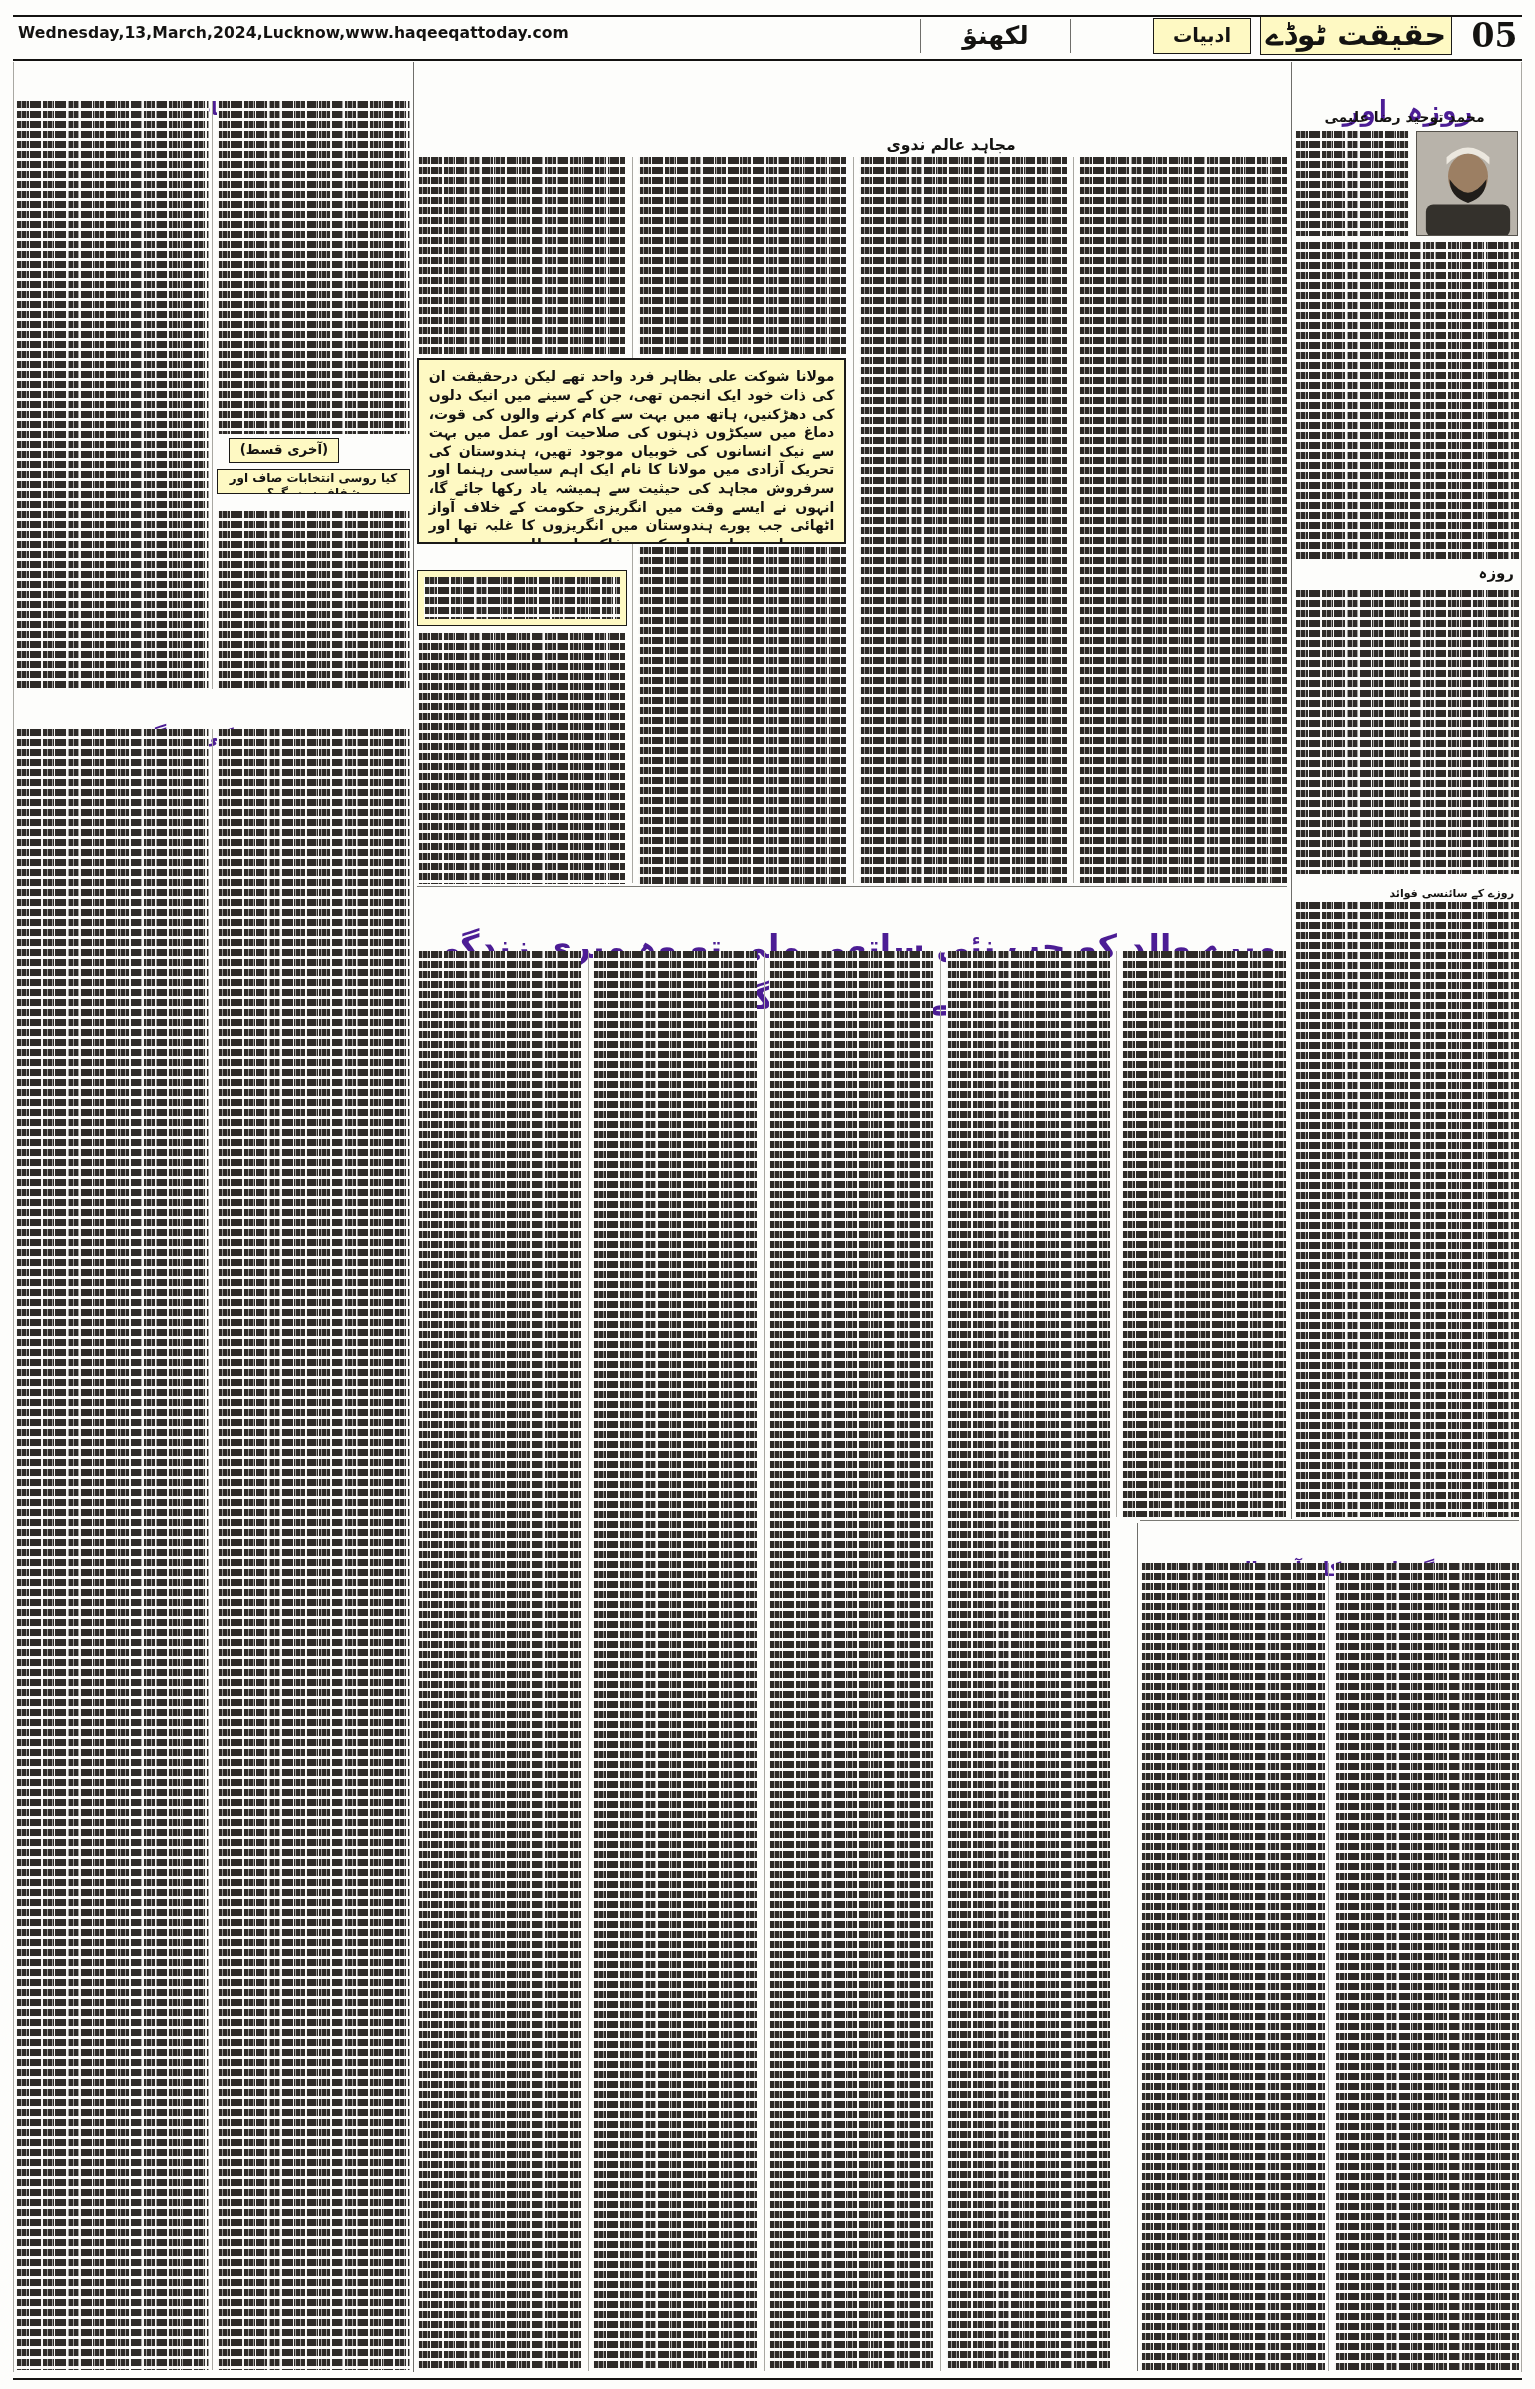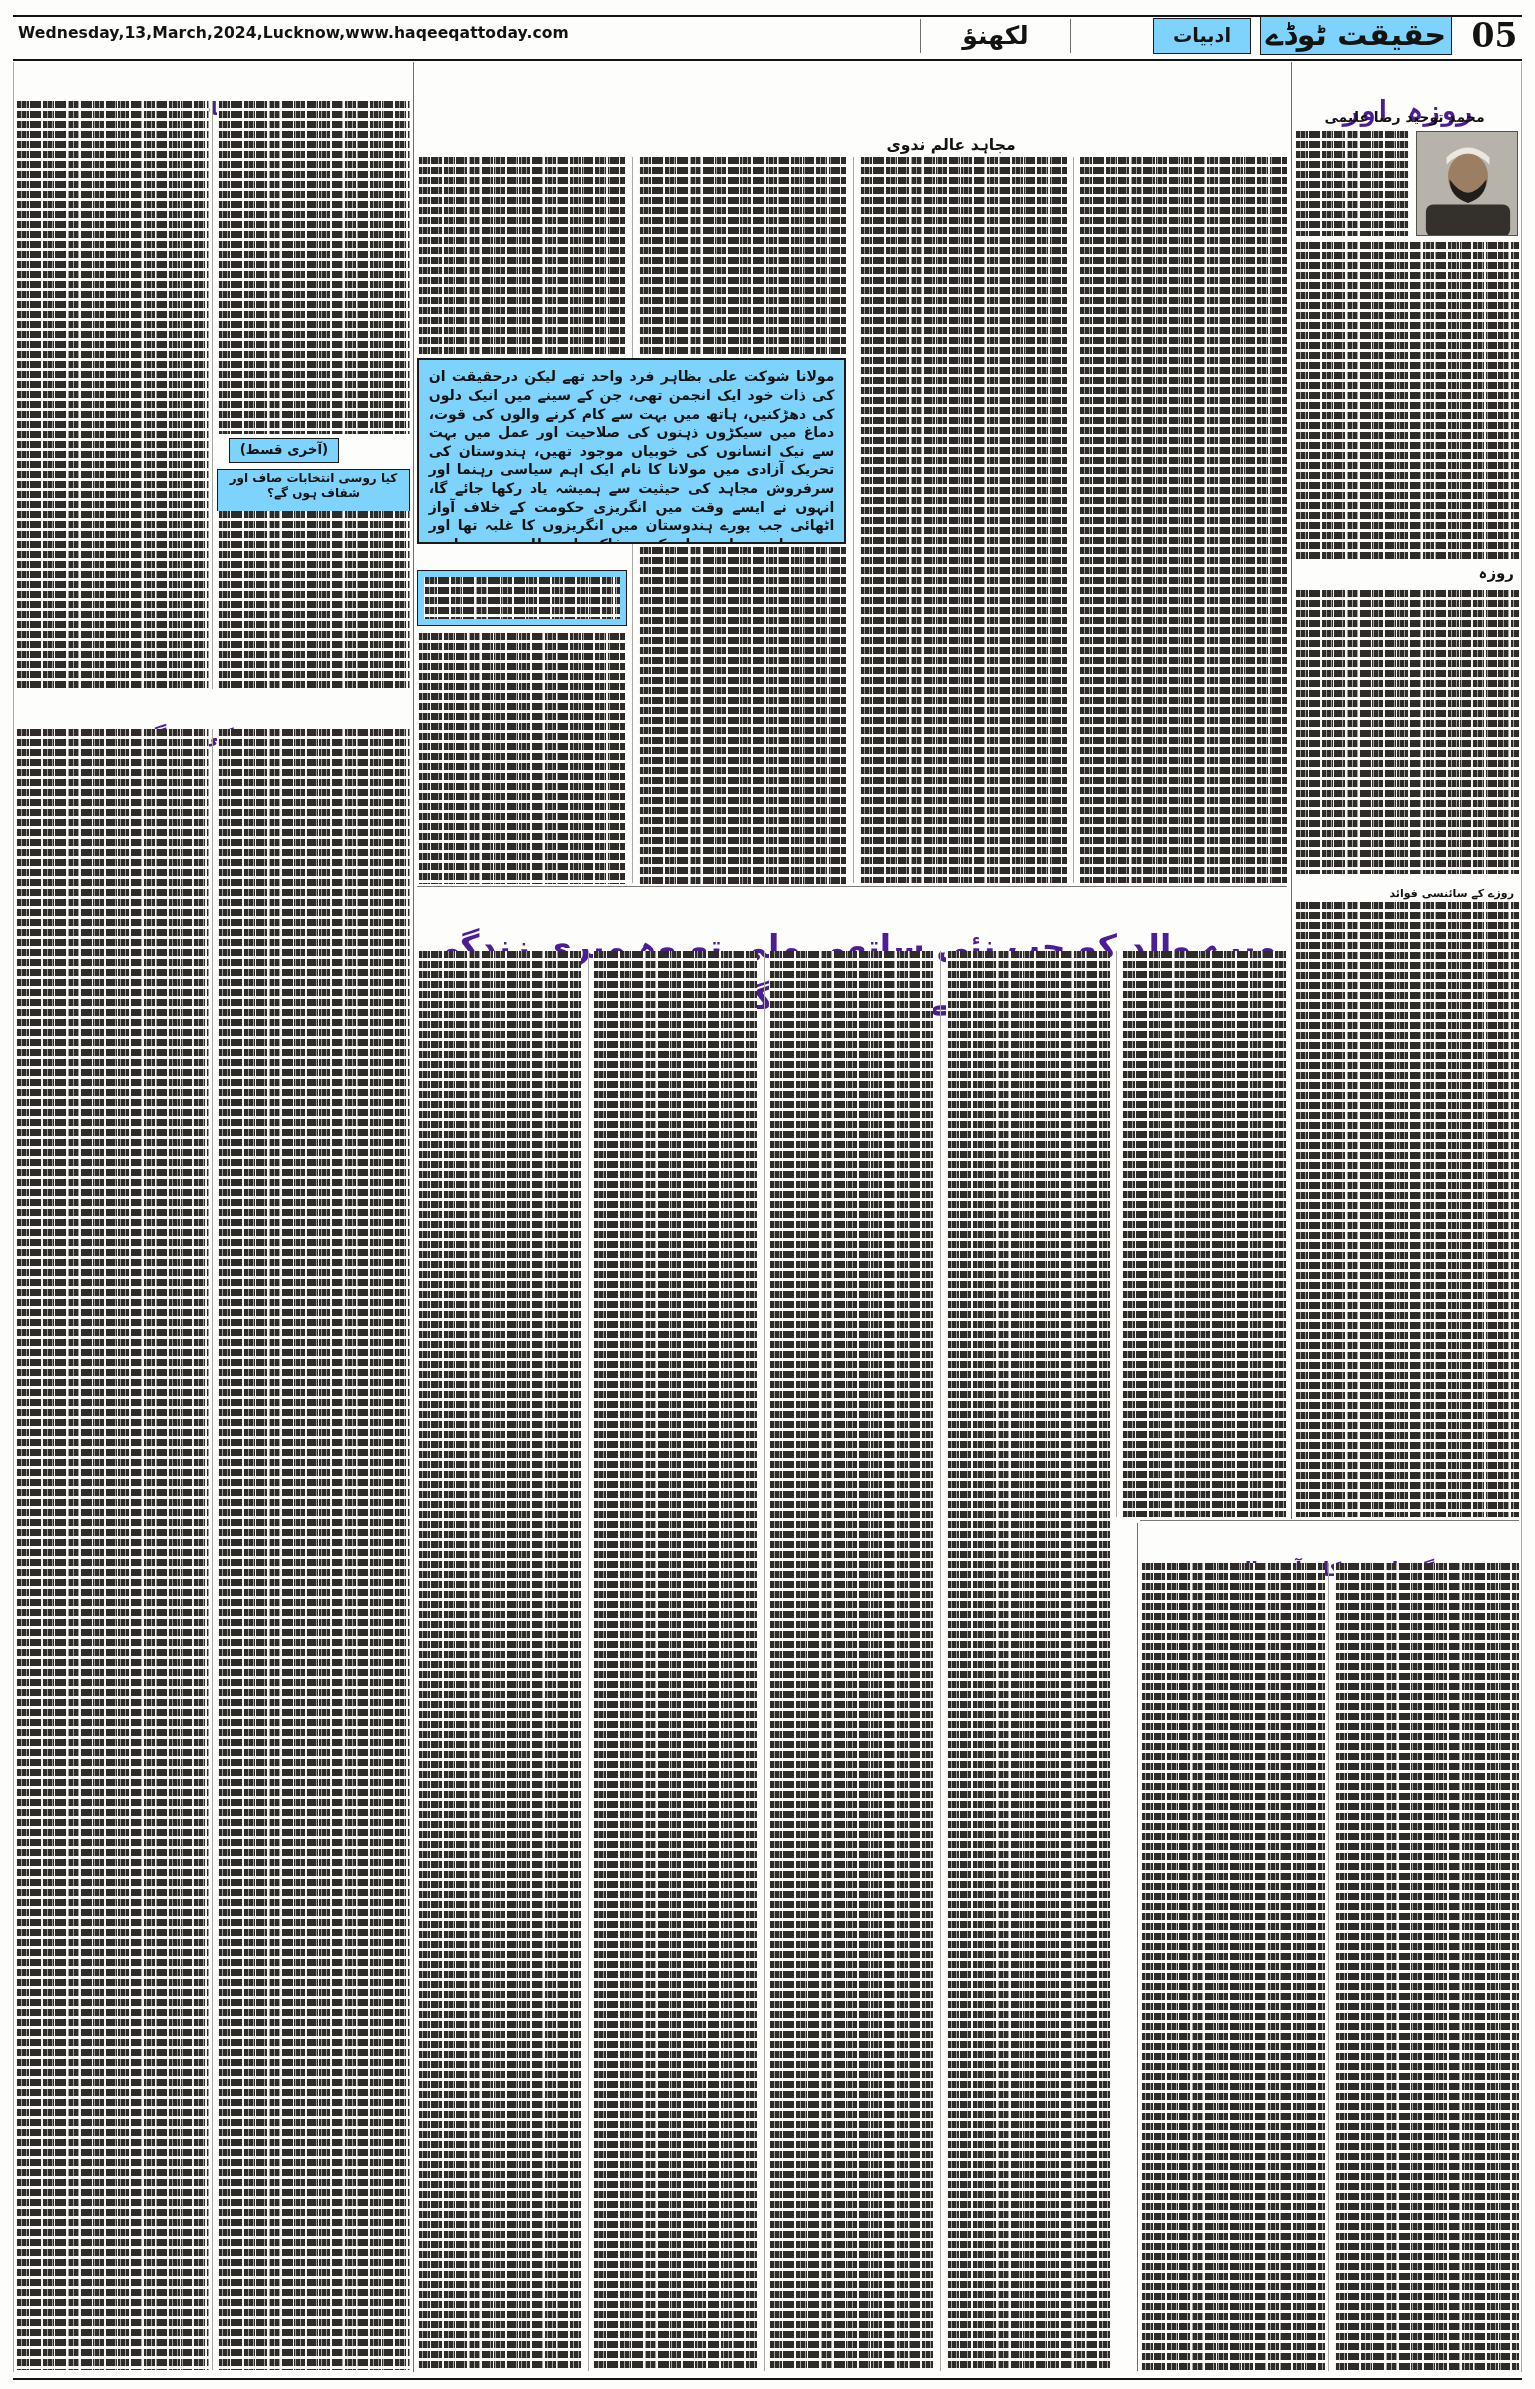--- a/index.html
+++ b/index.html
@@ -14,21 +14,21 @@
   .tl {
     background-image:
       repeating-linear-gradient(to right, rgba(253,253,251,.95) 0 1.5px, rgba(253,253,251,0) 1.5px 12.6px),
       repeating-linear-gradient(to right, rgba(253,253,251,.55) 0 0.7px, rgba(253,253,251,0) 0.7px 5.2px),
       repeating-linear-gradient(to bottom, #2e2b28 0 7px, #fdfdfb 7px 10px);
   }
   .vr { position:absolute; width:0.7px; background:#a9a8a2; }
   .vrd { position:absolute; width:0.7px; background:#6f6e6a; }
   .hr { position:absolute; background:#141311; }
   .hrl { position:absolute; background:#7a7974; height:0.7px; }
-  .box { position:absolute; border:1.5px solid #1b1a18; background:#7dd3fc; }
+  .box { position:absolute; border:1.5px solid #1b1a18; background:#fef9c3; }
   .headline { position:absolute; font-weight:bold; direction:rtl; text-align:center; color:#4c1d95;margin-top:28px; }
   .photo { position:absolute; border:0.7px solid #55524c; background:#b8b3aa; overflow:hidden; }
 </style>
 </head>
 <body>
 
 <div class="page">
 
   <div class="hr abs" style="left:13.4px;top:15px;width:1509px;height:1.5px;"></div>
 
@@ -53,21 +53,21 @@
   <div class="hr abs" style="left:13.4px;top:2378px;width:1509px;height:1.5px;"></div>
 
   <div class="headline urdu" style="left:16.3px;top:65px;width:394px;height:31px;font-size:18.6px;line-height:31px;">روسی صدارتی انتخابات، ہم کیا جانتے ہیں؟</div>
 
   <div class="abs tl" style="left:16.3px;top:101px;width:193px;height:588px;"></div>
   <div class="vr" style="left:212px;top:101px;height:588px;"></div>
   <div class="abs tl" style="left:217px;top:101px;width:193px;height:333px;"></div>
 
   <div class="box urdu bold ctr" style="left:229px;top:438px;width:110px;height:25px;font-size:13.4px;line-height:22px;">(آخری قسط)</div>
 
-  <div class="box urdu bold ctr" style="left:217px;top:469px;width:193px;height:52px;font-size:12px;line-height:15.6px;padding:0.7px 3px;overflow:hidden;">کیا روسی انتخابات صاف اور شفاف ہوں گے؟</div>
+  <div class="box urdu bold ctr" style="left:217px;top:469px;width:193px;height:25px;font-size:12px;line-height:15.6px;padding:0.7px 3px;overflow:hidden;">کیا روسی انتخابات صاف اور شفاف ہوں گے؟</div>
 
   <div class="abs tl" style="left:217px;top:511px;width:193px;height:178px;"></div>
 
   <div class="headline urdu" style="left:16.3px;top:694px;width:394px;height:30px;font-size:22px;line-height:30px;">غزہ کی جنگ</div>
 
   <div class="abs tl" style="left:16.3px;top:729px;width:193px;height:1641px;"></div>
   <div class="vr" style="left:212px;top:729px;height:1641px;"></div>
   <div class="abs tl" style="left:217px;top:729px;width:193px;height:1641px;"></div>
 
 

